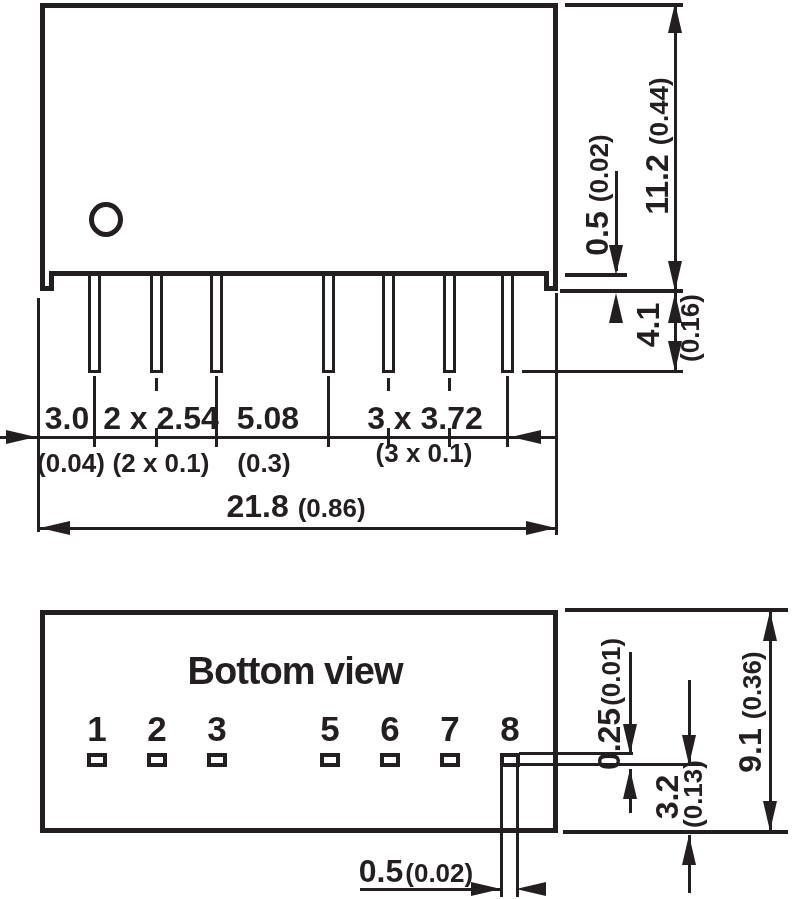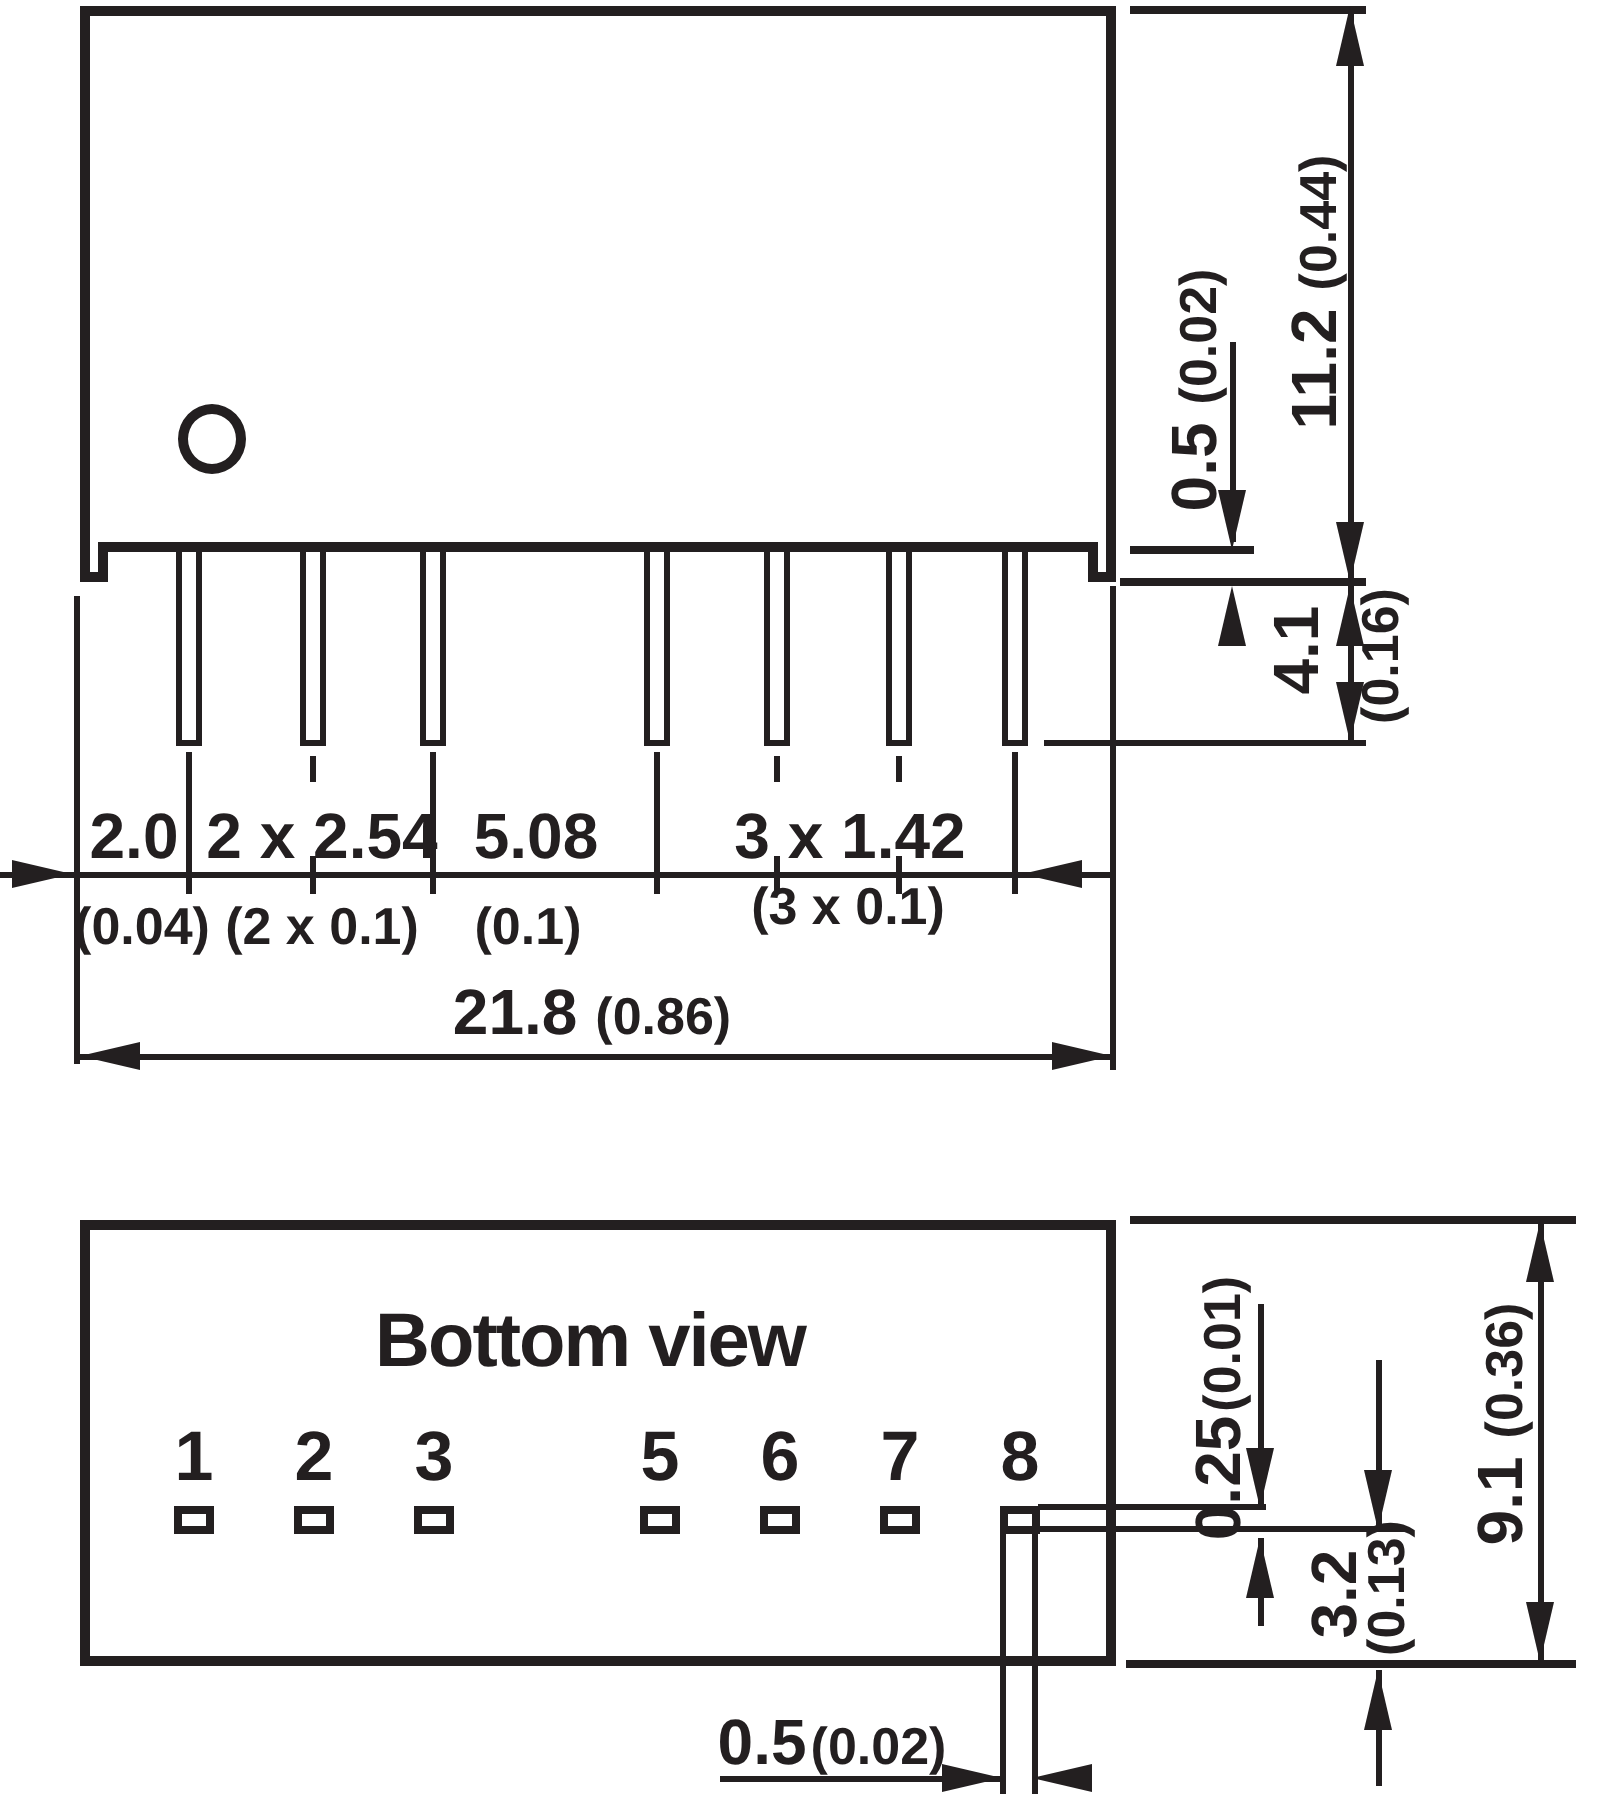--- a/index.html
+++ b/index.html
@@ -90,39 +90,39 @@
     <span class="in">(0.02)</span>
   </div>
   <div class="lbl rot" style="left:614px;top:308px;width:70px;height:34px;">
     <span class="mm">4.1</span>
   </div>
   <div class="lbl rot" style="left:649px;top:311px;width:90px;height:34px;">
     <span class="in" style="margin-left:0;">(0.16)</span>
   </div>
 
   <div class="lbl" style="left:17px;top:402px;width:100px;height:32px;">
-    <span class="mm">2.0</span>
+    <span class="mm">3.0</span>
   </div>
   <div class="lbl" style="left:91px;top:402px;width:140px;height:32px;">
     <span class="mm">2 x 2.54</span>
   </div>
   <div class="lbl" style="left:218px;top:402px;width:100px;height:32px;">
     <span class="mm">5.08</span>
   </div>
   <div class="lbl" style="left:355px;top:402px;width:140px;height:32px;">
-    <span class="mm">3 x 1.42</span>
+    <span class="mm">3 x 3.72</span>
   </div>
   <div class="lbl" style="left:21px;top:450px;width:100px;height:28px;">
     <span class="in" style="margin-left:0;">(0.04)</span>
   </div>
   <div class="lbl" style="left:91px;top:450px;width:140px;height:28px;">
     <span class="in" style="margin-left:0;">(2 x 0.1)</span>
   </div>
   <div class="lbl" style="left:214px;top:450px;width:100px;height:28px;">
-    <span class="in" style="margin-left:0;">(0.1)</span>
+    <span class="in" style="margin-left:0;">(0.3)</span>
   </div>
   <div class="lbl" style="left:354px;top:440px;width:140px;height:28px;">
     <span class="in" style="margin-left:0;">(3 x 0.1)</span>
   </div>
   <div class="lbl" style="left:196px;top:490px;width:200px;height:34px;">
     <span class="mm">21.8</span>
     <span class="in">(0.86)</span>
   </div>
 
   <div class="outline" style="left:40px;top:610px;width:518px;height:223px;"></div>

